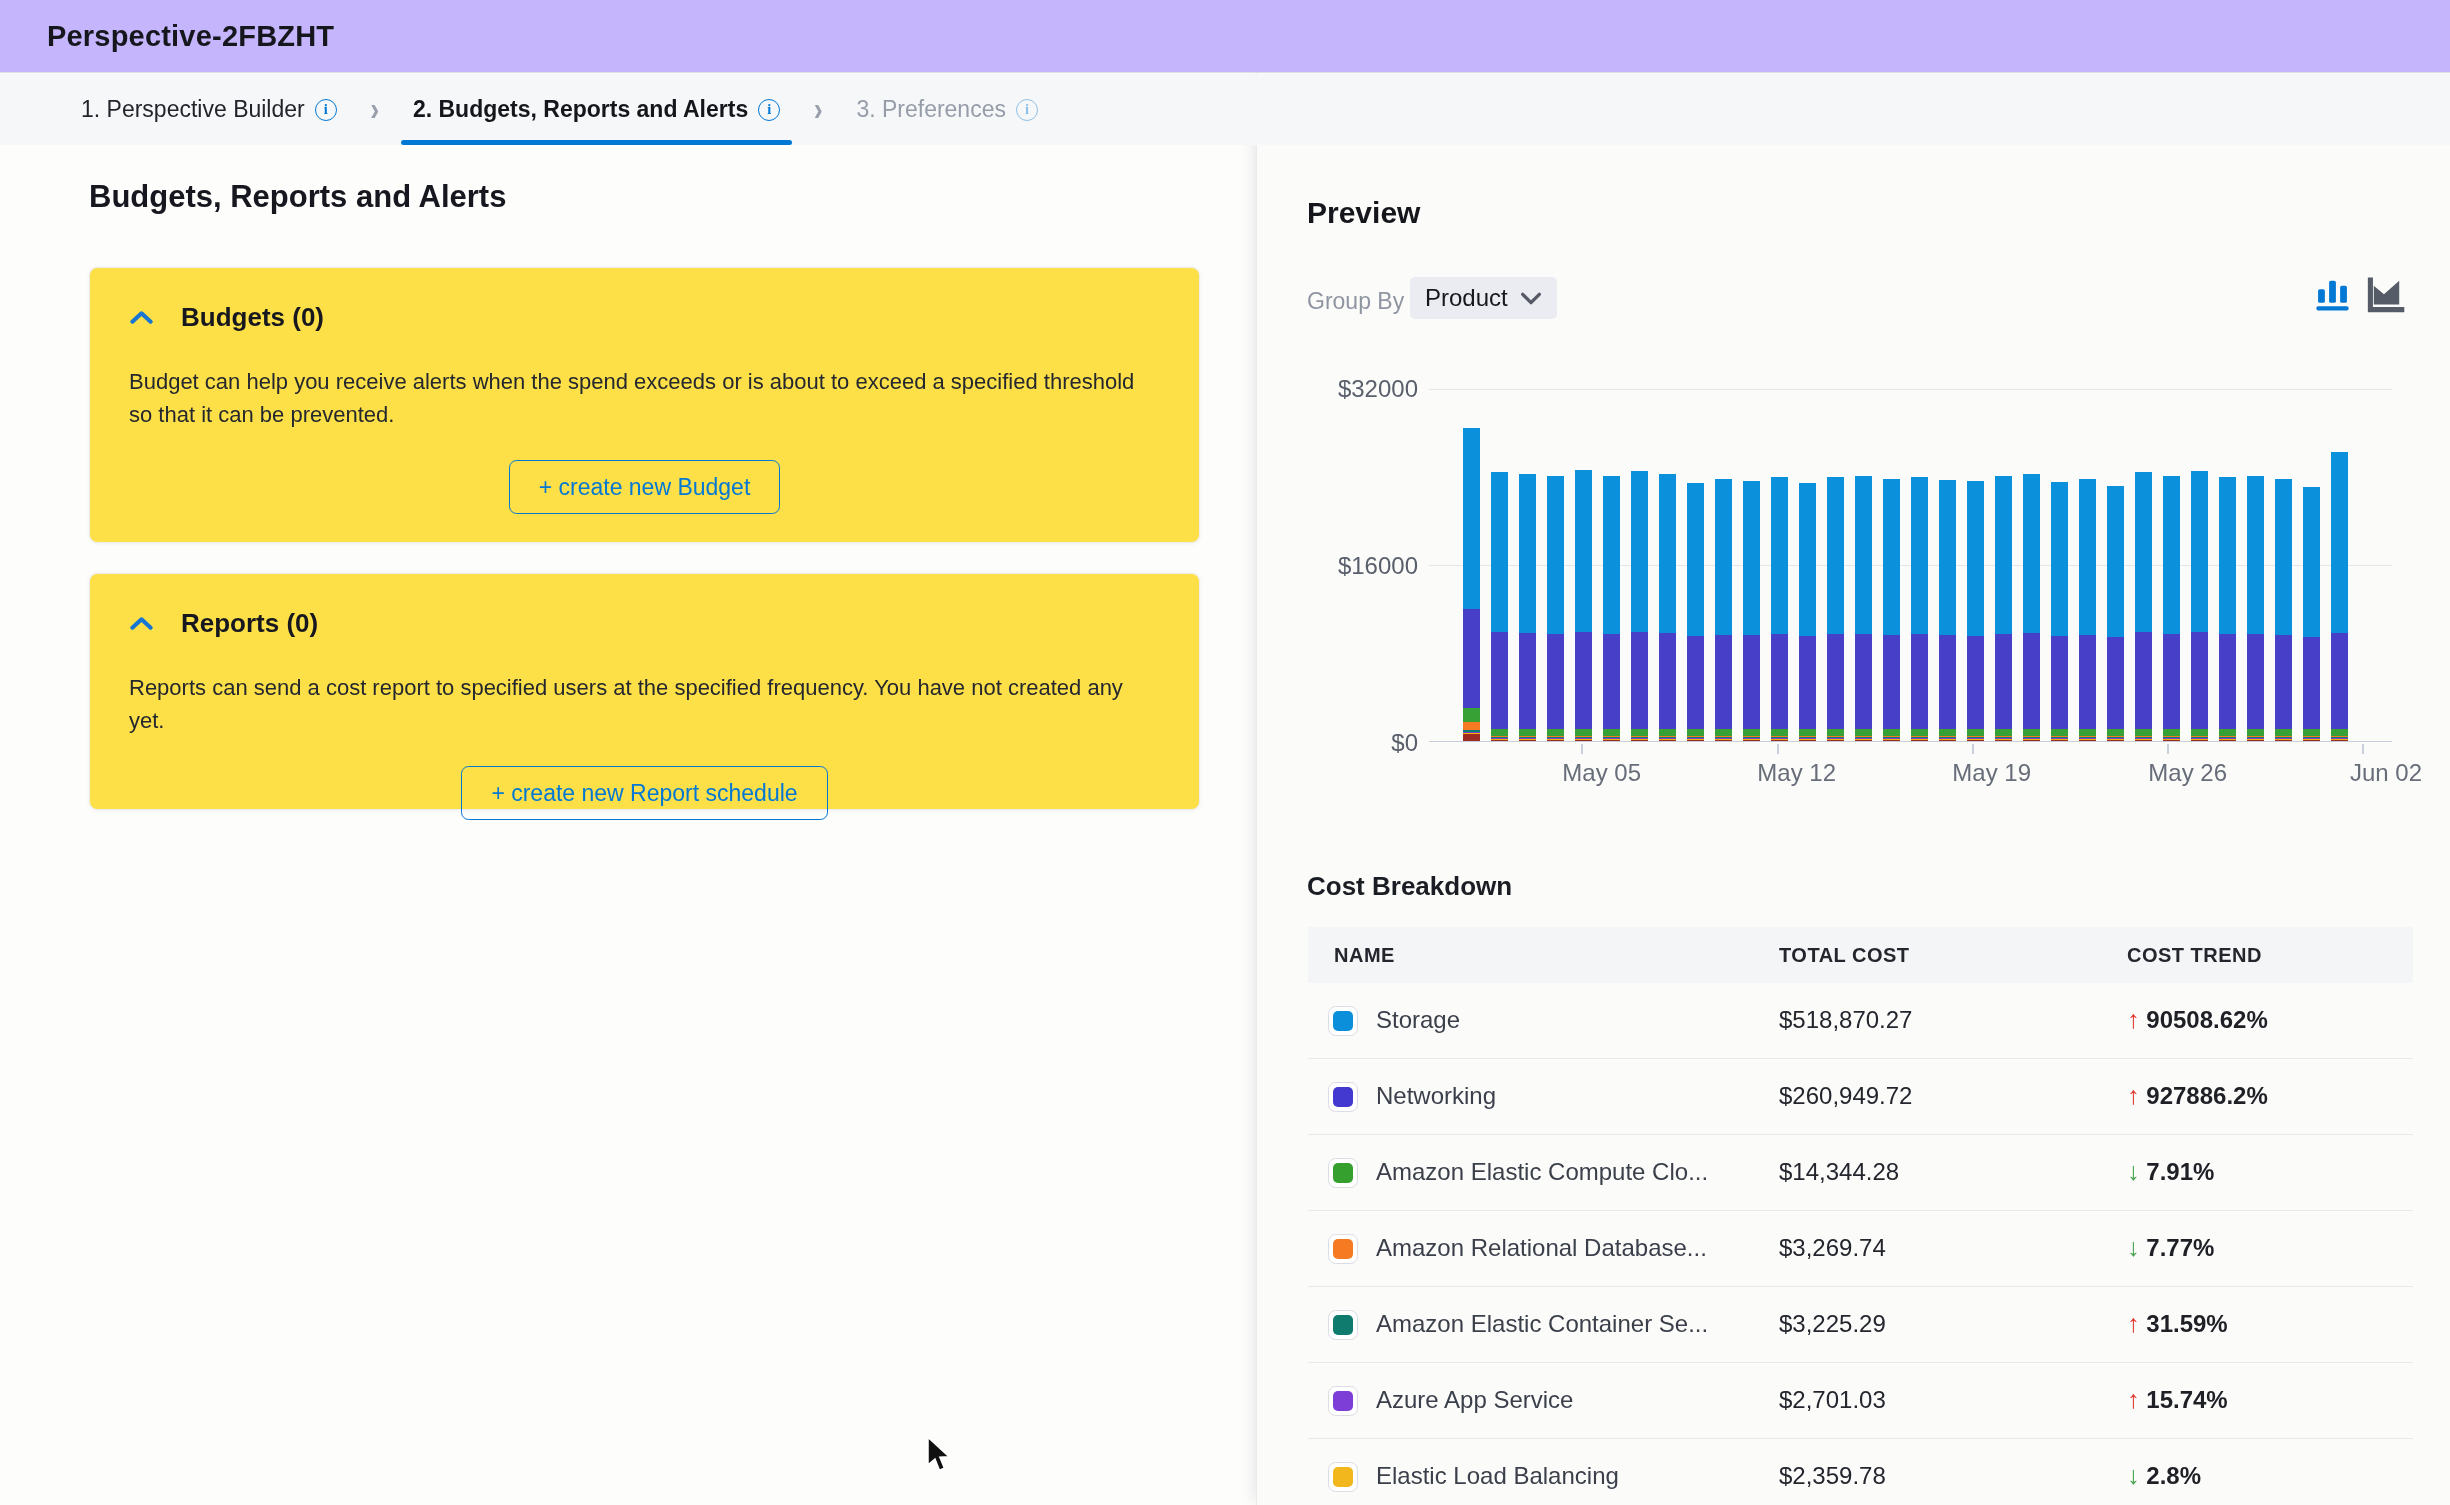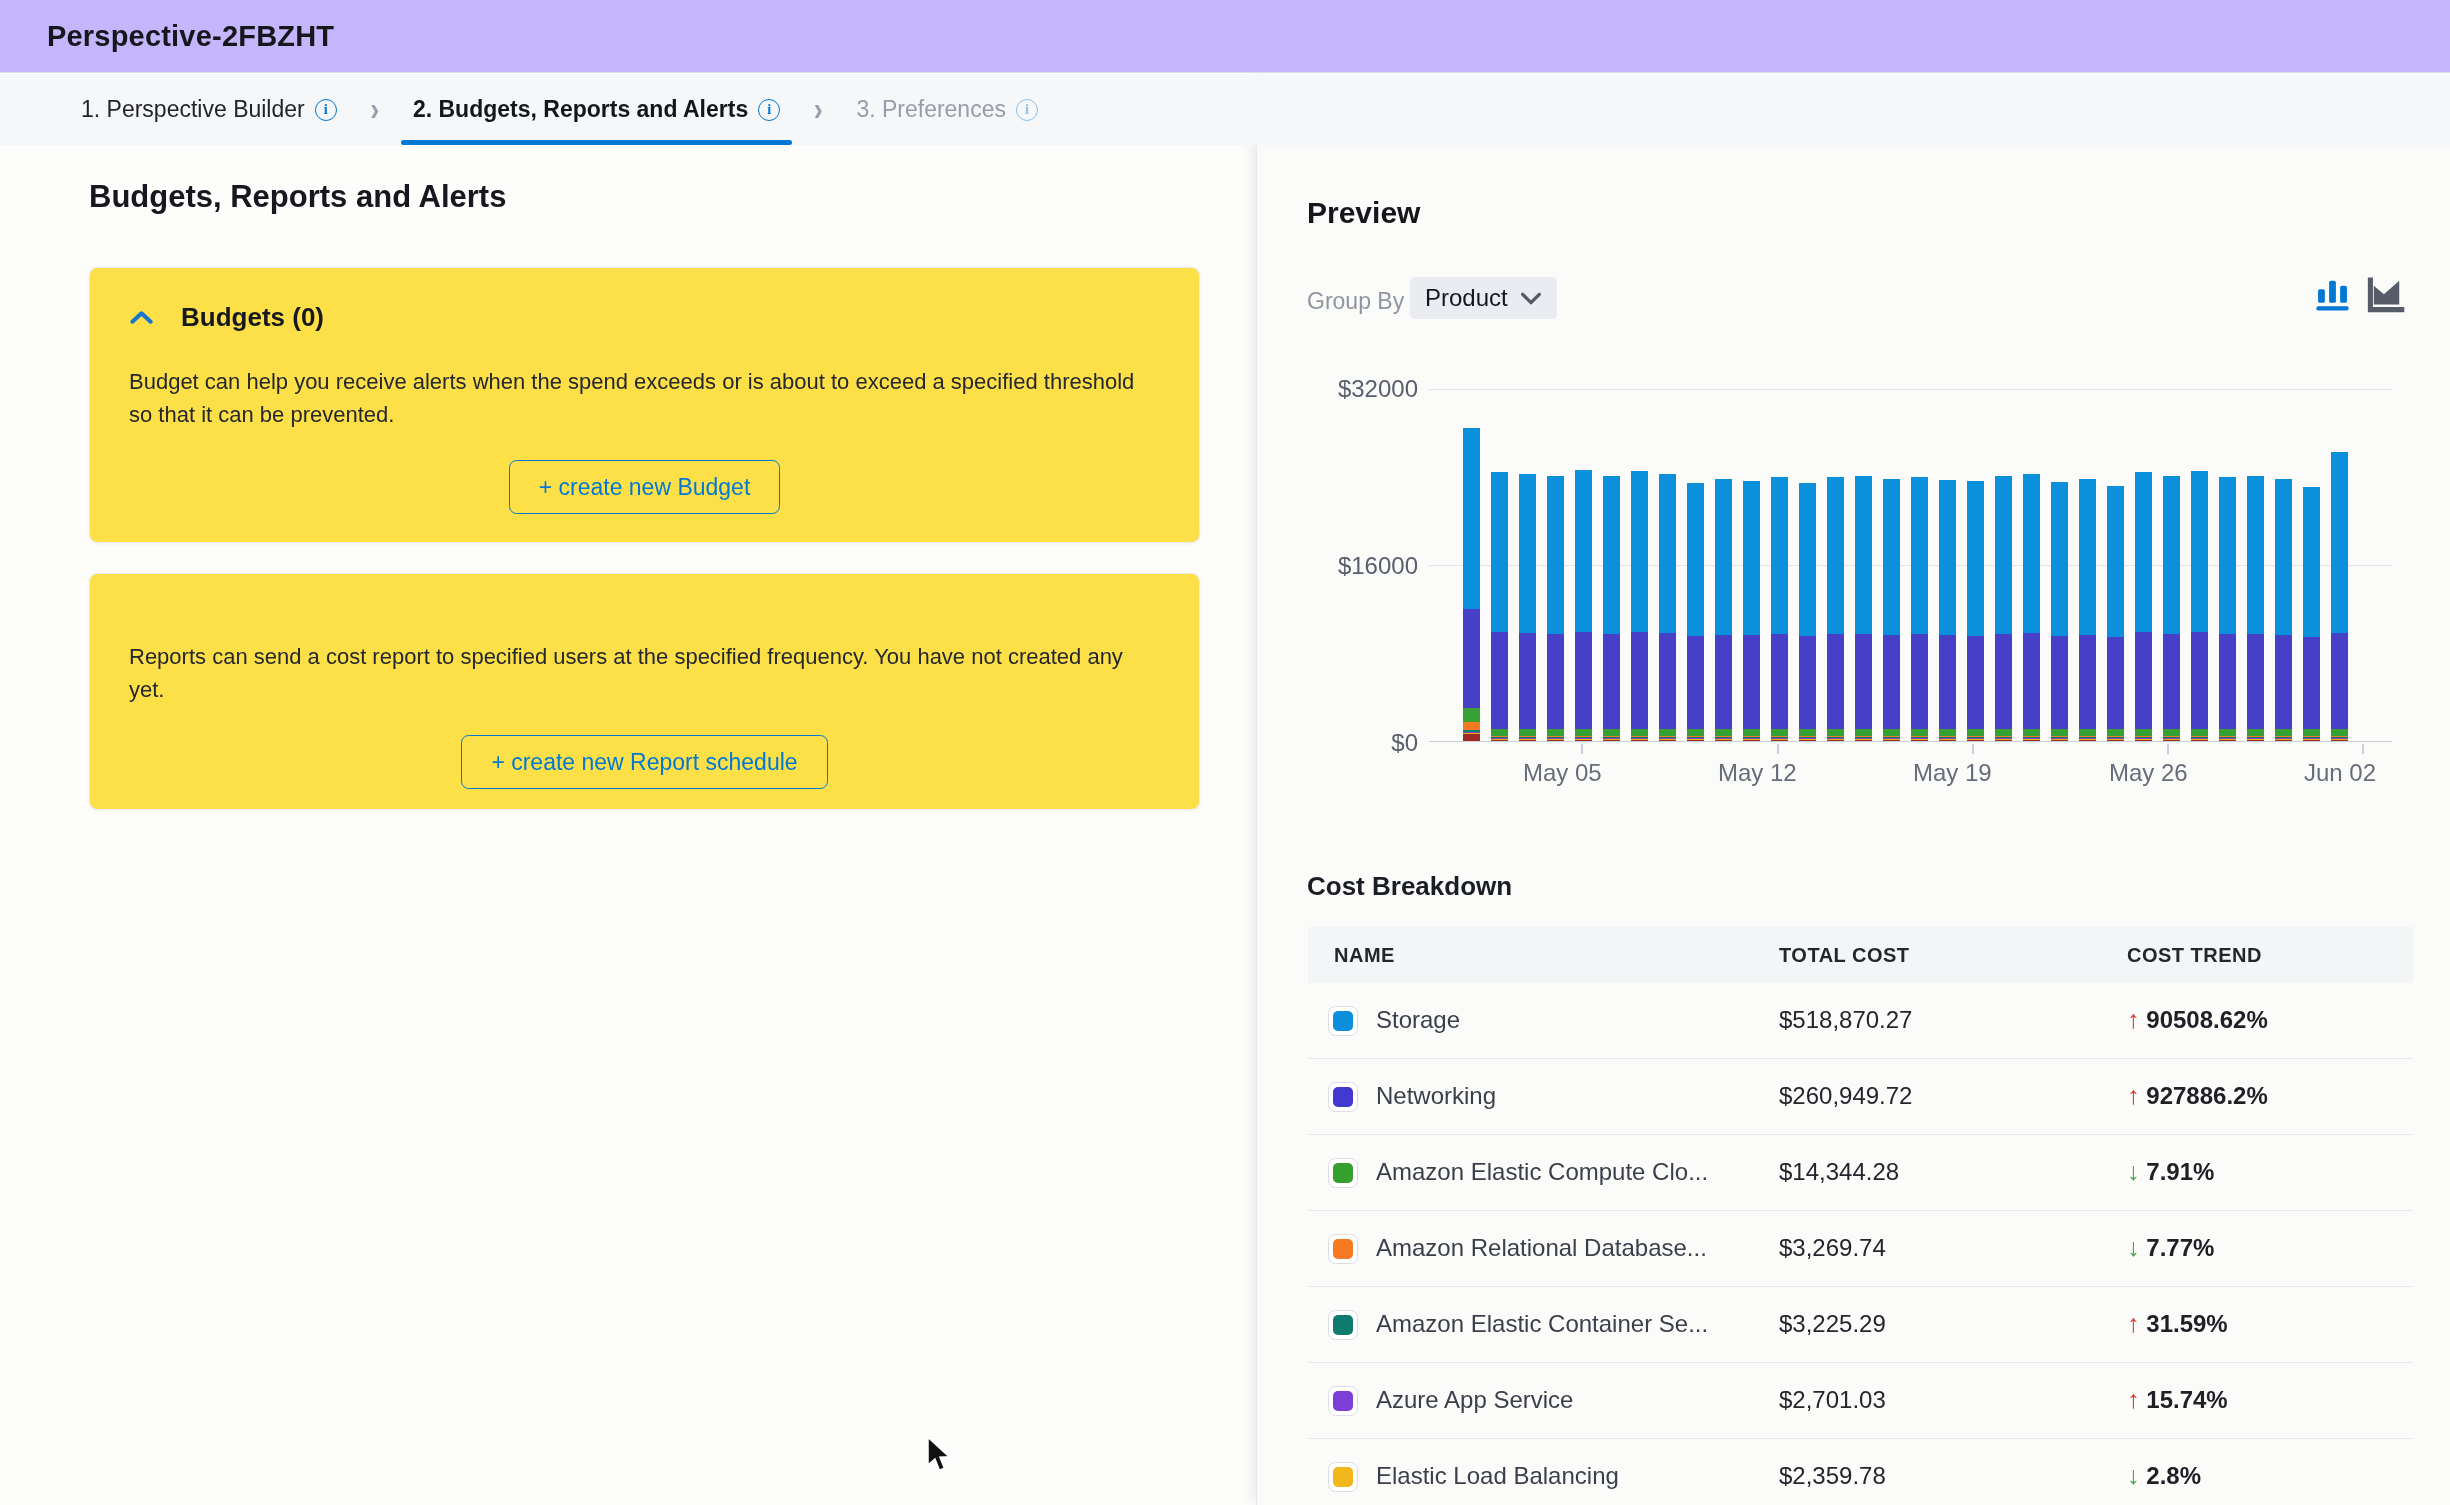--- a/index.html
+++ b/index.html
@@ -43,21 +43,21 @@
   .chart-type-icons { position:absolute; right:44px; top:201px; display:flex; gap:15px; align-items:center; }
   .ct-icon { width:39px; height:39px; cursor:pointer; }
 
   
   .ylab { position:absolute; left:17px; width:144px; text-align:right; font-size:24px; color:#595f6b; }
   .chart-area { position:absolute; left:172px; top:316px; width:963px; height:353px; border-bottom:1.7px solid #c7cddb; }
   .gridline { position:absolute; left:0; right:0; height:0.8px; background:#e4e5ea; }
   .bars { position:absolute; left:0; right:0; top:0; bottom:0; display:flex; align-items:flex-end; padding-left:34px; gap:11px; }
   .bar { width:17px; display:flex; flex-direction:column; flex:0 0 auto; }
   .xtick { position:absolute; width:1.7px; height:10px; background:#c9cfdd; top:671px; }
-  .xlab { position:absolute; top:686px; width:118px; text-align:left; font-size:24px; color:#676d79; }
+  .xlab { position:absolute; top:686px; width:118px; text-align:right; font-size:24px; color:#676d79; }
 
   
   .cb-title { position:absolute; left:50px; top:798px; font-size:26px; font-weight:bold; color:#1b1d24; }
   .cb-table { position:absolute; left:51px; top:854px; width:1105px; }
   .cb-header { position:relative; height:56px; background:#f4f5f7; }
   .cb-header span { position:absolute; top:17px; font-size:20px; font-weight:bold; letter-spacing:0.5px; color:#24262d; }
   .cb-col-name   { left:26px; }
   .cb-col-total  { left:471px; }
   .cb-col-trend  { left:819px; }
   .cb-row { position:relative; height:76px; border-bottom:0.8px solid #e8e9ed; background:transparent; }
@@ -103,20 +103,26 @@
       <svg class="caret" viewBox="0 0 30 20">
           <polyline points="4,15 15,5 26,15" fill="none" stroke="#1776d2" stroke-width="5" stroke-linecap="round" stroke-linejoin="round"></polyline>
         </svg>
       <span class="card-title">Budgets (0)</span>
     </div>
     <div class="card-desc">Budget can help you receive alerts when the spend exceeds or is about to exceed a specified threshold so that it can be prevented.</div>
     <button class="btn-outline">+ create new Budget</button>
   </div>
 
   <div class="card card-reports">
+    <div class="card-head">
+      <svg class="caret" viewBox="0 0 30 20">
+          <polyline points="4,15 15,5 26,15" fill="none" stroke="#1776d2" stroke-width="5" stroke-linecap="round" stroke-linejoin="round"></polyline>
+        </svg>
+      <span class="card-title">Reports (0)</span>
+    </div>
     <div class="card-desc">Reports can send a cost report to specified users at the specified frequency. You have not created any yet.</div>
     <button class="btn-outline">+ create new Report schedule</button>
   </div>
 
 </div>
 
 <div class="preview-panel">
   <div class="preview-heading">Preview</div>
 
   <span class="groupby-label">Group By</span>

